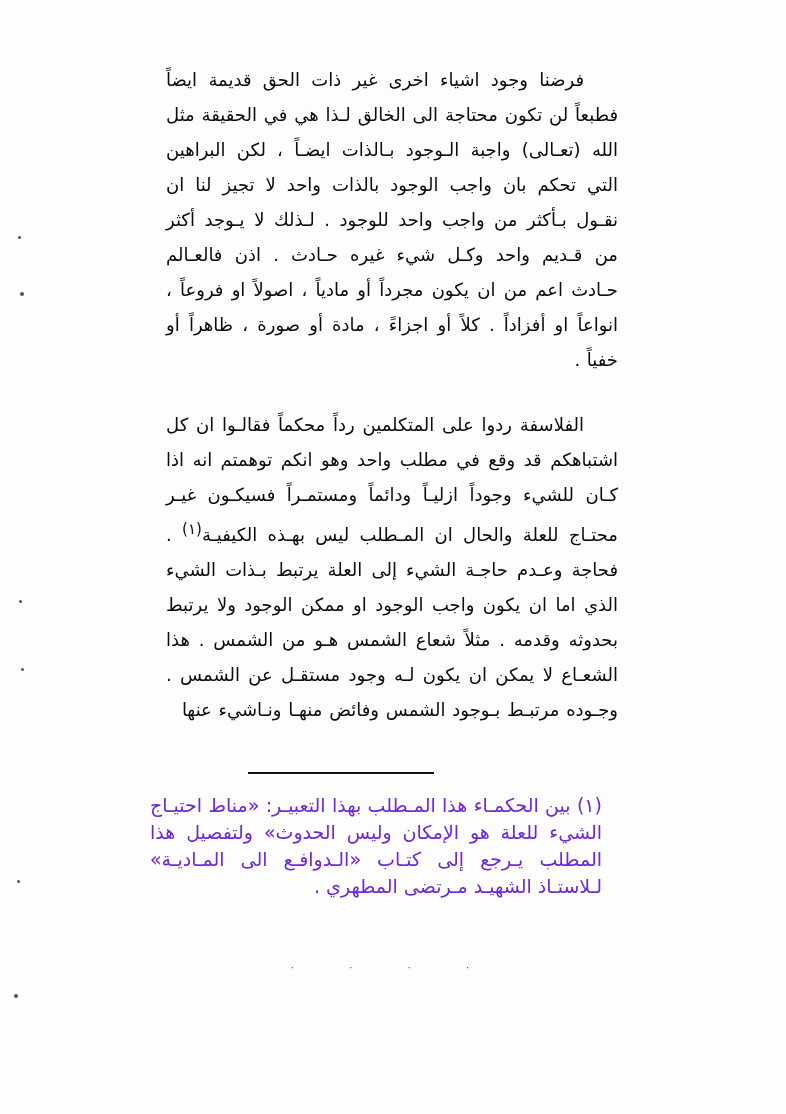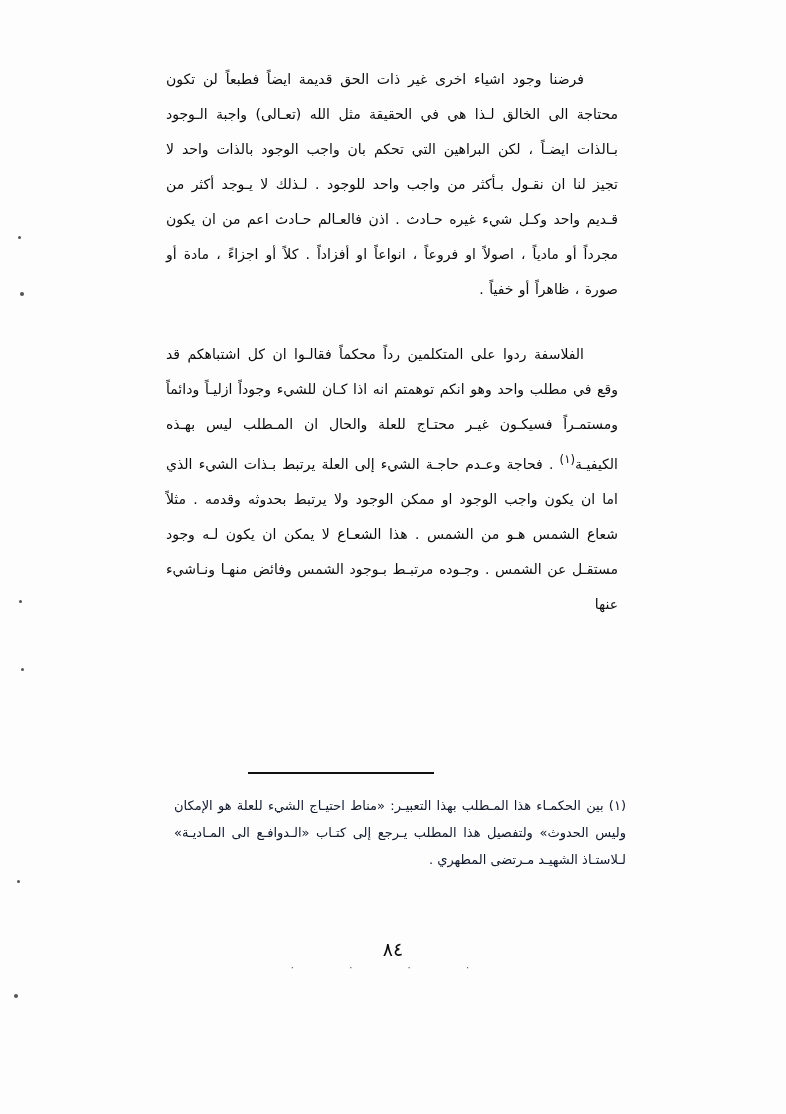--- a/index.html
+++ b/index.html
@@ -29,21 +29,21 @@
   }
   .content {
     position: absolute;
     top: 62px;
     right: 168px;
     width: 452px;
     direction: rtl;
     text-align: justify;
   }
   .para {
-    font-size: 14px;
+    font-size: 18px;
     line-height: 35px;
     margin: 0 0 6px 0;
     text-align: justify;
     text-justify: inter-word;
     letter-spacing: 0px;
     word-spacing: 1px;
   }
   .para.indent {
     text-indent: 34px;
   }
@@ -54,27 +54,27 @@
     position: absolute;
     top: 772px;
     right: 352px;
     width: 186px;
     height: 2px;
     background: #111;
   }
   .footnote {
     position: absolute;
     top: 792px;
-    right: 160px;
+    right: 184px;
     width: 452px;
     direction: rtl;
     text-align: justify;
-    font-size: 13px;
+    font-size: 19px;
     line-height: 27px;
-    color: #0f172a;
+    color: #6d28d9;
   }
   .footnote p {
     margin: 0;
     text-align: justify;
   }
   .folio {
     position: absolute;
     top: 938px;
     left: 0;
     width: 786px;
@@ -114,15 +114,14 @@
 
   <div class="footnote">
     <p>
       <span>(١)</span>
       <span>بين الحكمـاء هذا المـطلب بهذا التعبيـر: «مناط احتيـاج الشيء للعلة هو الإمكان وليس الحدوث» ولتفصيل هذا المطلب يـرجع إلى كتـاب «الـدوافـع الى المـاديـة» لـلاستـاذ الشهيـد مـرتضى المطهري .</span>
     </p>
   </div>
 
   <div class="dot-row">· · · ·</div>
 
-  <div class="folio">٨٤</div>
 
 </div>
 
 </body></html>

